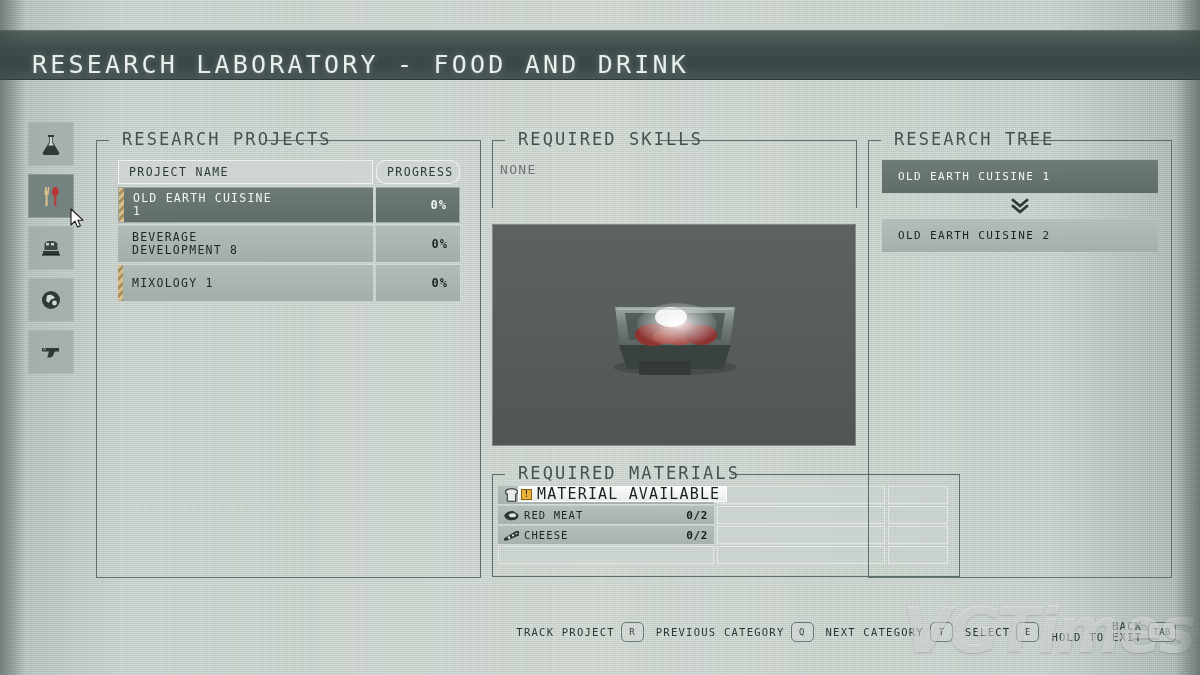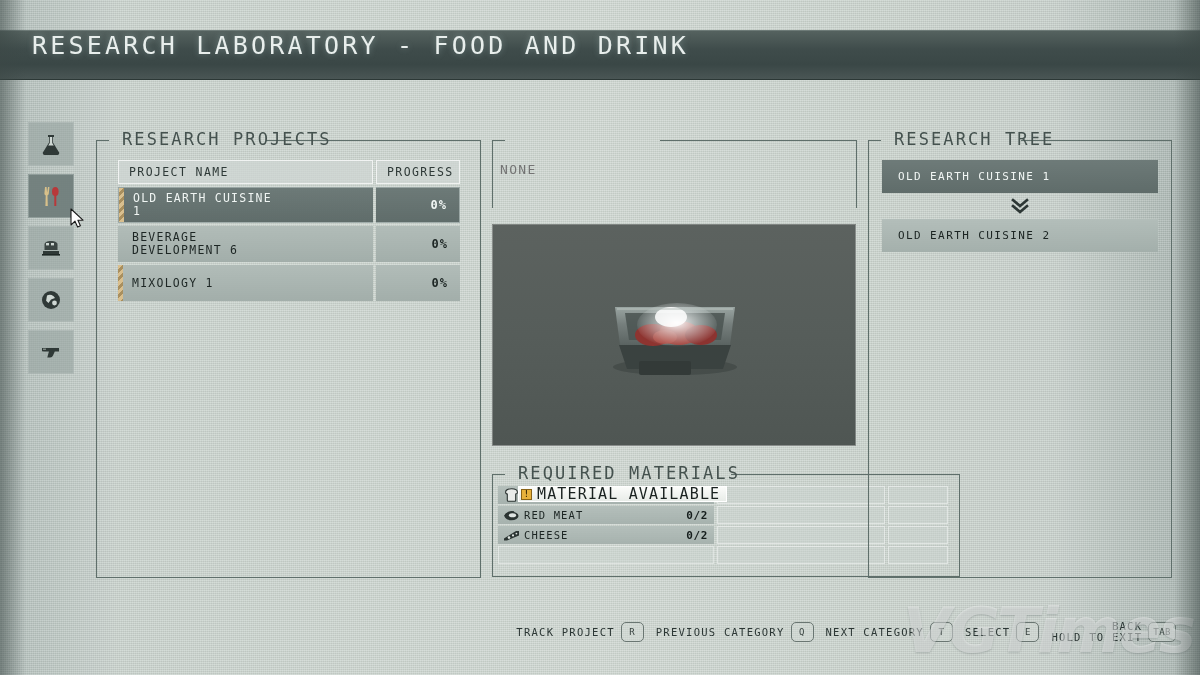--- a/index.html
+++ b/index.html
@@ -25,21 +25,21 @@
   }
   .edge-l { left: 0;  background: linear-gradient(90deg, rgba(60,72,70,.55), rgba(60,72,70,0)); }
   .edge-r { right: 0; background: linear-gradient(270deg, rgba(60,72,70,.55), rgba(60,72,70,0)); }
 
   
   .titlebar {
     position: absolute; left: 0; top: 30px; width: 1200px; height: 50px;
     background: linear-gradient(180deg, #55625f 0%, #3f4c4b 38%, #3a4746 70%, #4a5655 100%);
     border-top: 1px solid #6e7b78;
     border-bottom: 1px solid #2c3836;
-    display: flex; align-items: flex-start;
+    display: flex; align-items: flex-end;
     z-index: 5;
   }
   .titlebar .title {
     margin-left: 32px;
     font-size: 25px;
     letter-spacing: 3.2px;
     color: #e8eeec;
     font-weight: 400;
     text-shadow: 0 0 6px rgba(200,230,230,.35);
   }
@@ -90,21 +90,21 @@
 
   .proj-table { position: absolute; left: 22px; top: 20px; width: 342px; }
   .proj-head { display: flex; height: 24px; }
   .proj-head .cell {
     background: rgba(206,214,210,.72);
     border: 1px solid rgba(255,255,255,.70);
     display: flex; align-items: center;
     font-size: 11.5px; letter-spacing: 1.4px; color: #2e3937;
   }
   .proj-head .c-name { flex: 1; padding-left: 10px; }
-  .proj-head .c-prog { width: 84px; padding-left: 10px; margin-left: 3px; }
+  .proj-head .c-prog { width: 84px; padding-left: 10px; margin-left: 3px; border-radius: 10px; }
 
   .proj-row { display: flex; height: 36px; margin-top: 3px; position: relative; }
   .proj-row .nm {
     flex: 1; position: relative; display: flex; flex-direction: column;
     justify-content: center;
     background: linear-gradient(180deg, rgba(176,187,183,.95), rgba(160,172,168,.95));
     padding-left: 14px;
   }
   .proj-row.sel .nm {
     background: linear-gradient(180deg, rgba(106,119,117,.97), rgba(92,105,103,.97));
@@ -315,37 +315,38 @@
         <span class="accent"></span>
         <span class="l1">OLD EARTH CUISINE</span>
         <span class="l2">1</span>
       </div>
       <div class="pg">0%</div>
     </div>
 
     <div class="proj-row">
       <div class="nm">
         <span class="l1">BEVERAGE</span>
-        <span class="l2">DEVELOPMENT 6</span>
+        <span class="l2">DEVELOPMENT 8</span>
       </div>
       <div class="pg">0%</div>
     </div>
 
     <div class="proj-row">
       <div class="nm">
         <span class="accent"></span>
         <span class="l1">MIXOLOGY 1</span>
       </div>
       <div class="pg">0%</div>
     </div>
   </div>
 </div>
 
 <div class="panel" id="skills-panel">
   <div class="frame"></div>
+  <div class="hdr">REQUIRED SKILLS</div>
   <div class="skills-val">NONE</div>
 </div>
 
 <div class="preview">
   <svg width="364" height="222" viewBox="0 0 364 222">
     <defs>
       <radialGradient id="steam" cx="50%" cy="45%" r="55%">
         <stop offset="0%" stop-color="#ffffff" stop-opacity=".95"></stop>
         <stop offset="55%" stop-color="#e8eeee" stop-opacity=".45"></stop>
         <stop offset="100%" stop-color="#e8eeee" stop-opacity="0"></stop>

